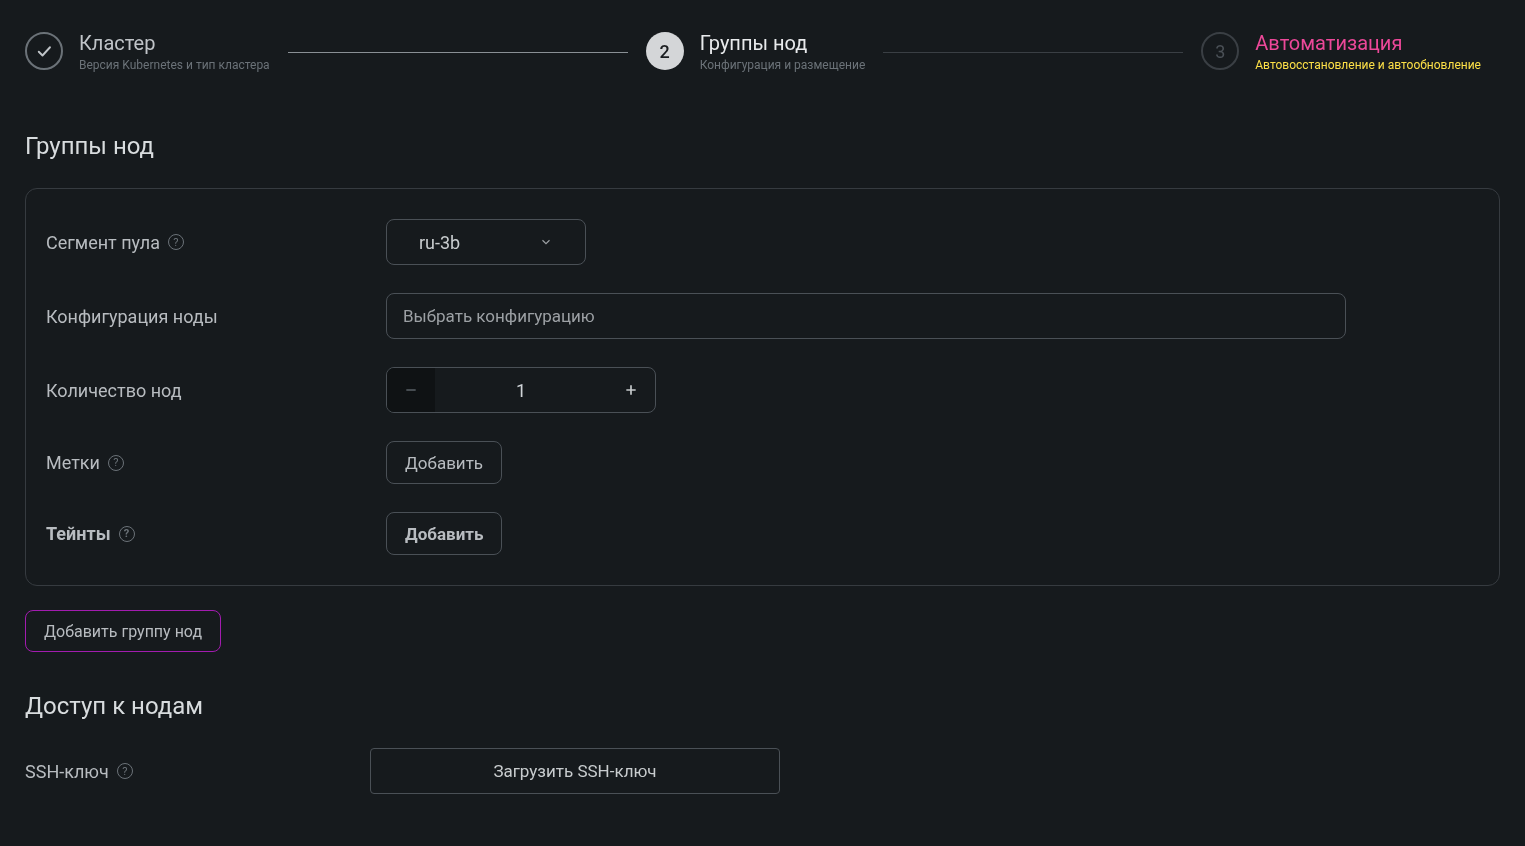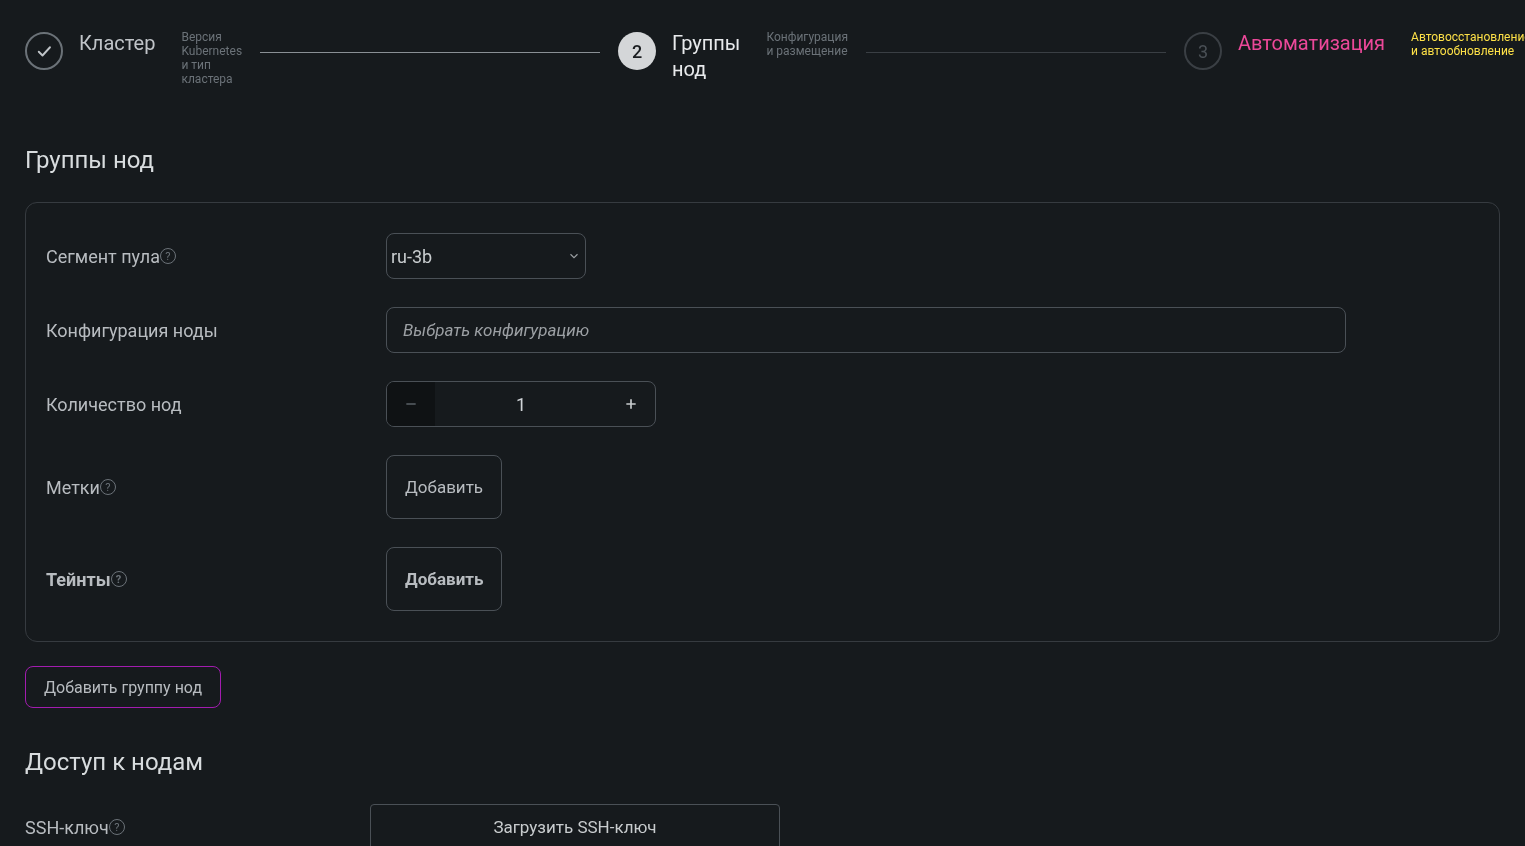--- a/index.html
+++ b/index.html
@@ -52,22 +52,22 @@
       background-color: #d4d6d8;
       color: #1a1d20;
       font-weight: 500;
     }
     .step-icon.inactive {
       border: 2px solid #3a3f44;
       color: #4a5056;
     }
     .step-text {
       display: flex;
-      flex-direction: row;
-      gap: 26px;
+      flex-direction: column;
+      gap: 2px;
     }
     .step-title {
       font-size: 20px;
       line-height: 1.3;
     }
     .step-title.completed-text { color: #c0c4c8; }
     .step-title.active-text { color: #e8eaec; }
     .step-title.inactive-text { color: #ec4899; }
     .step-subtitle {
       font-size: 12px;
@@ -102,21 +102,21 @@
       align-items: center;
       margin-bottom: 28px;
     }
     .form-row:last-child { margin-bottom: 0; font-weight: bold; }
     .form-label {
       width: 340px;
       font-size: 18px;
       color: #b8bcc0;
       display: flex;
       align-items: center;
-      gap: 0;
+      gap: 8px;
     }
     .help-icon {
       width: 16px;
       height: 16px;
       border: 1.5px solid #6b7278;
       border-radius: 50%;
       display: inline-flex;
       align-items: center;
       justify-content: center;
       font-size: 11px;
@@ -125,21 +125,21 @@
 
     .form-control-area {
       flex: 1;
     }
 
     .select-box {
       width: 200px;
       height: 46px;
       border: 1px solid #4a5056;
       border-radius: 8px;
-      padding: 0 4px;
+      padding: 0 32px;
       display: flex;
       align-items: center;
       justify-content: space-between;
       color: #c8ccce;
       font-size: 18px;
       cursor: pointer;
       background: transparent;
     }
     .select-box svg { width: 14px; height: 14px; }
 
@@ -148,21 +148,20 @@
       height: 46px;
       border: 1px solid #4a5056;
       border-radius: 8px;
       padding: 0 16px;
       display: flex;
       align-items: center;
       color: #9ca0a4;
       font-size: 17px;
       cursor: pointer;
       background: transparent;
-      font-style: italic;
     }
 
     .stepper-input {
       display: flex;
       align-items: center;
       width: 270px;
       height: 46px;
       border: 1px solid #4a5056;
       border-radius: 8px;
       overflow: hidden;
@@ -183,21 +182,21 @@
       color: #5a6066;
     }
     .stepper-value {
       flex: 1;
       text-align: center;
       font-size: 18px;
       color: #d0d4d8;
     }
 
     .small-button {
-      height: 64px;
+      height: 43px;
       border: 1px solid #4a5056;
       border-radius: 8px;
       padding: 0 18px;
       display: inline-flex;
       align-items: center;
       color: #b8bcc0;
       font-size: 17px;
       cursor: pointer;
       background: transparent;
     }
@@ -221,20 +220,21 @@
       display: flex;
       align-items: center;
       margin-top: 28px;
     }
     .ssh-label {
       width: 345px;
       font-size: 18px;
       color: #b8bcc0;
       display: flex;
       align-items: center;
+      gap: 8px;
     }
     .ssh-button {
       width: 410px;
       height: 46px;
       border: 1px solid #4a5056;
       border-radius: 4px;
       display: flex;
       align-items: center;
       justify-content: center;
       color: #c8ccce;

